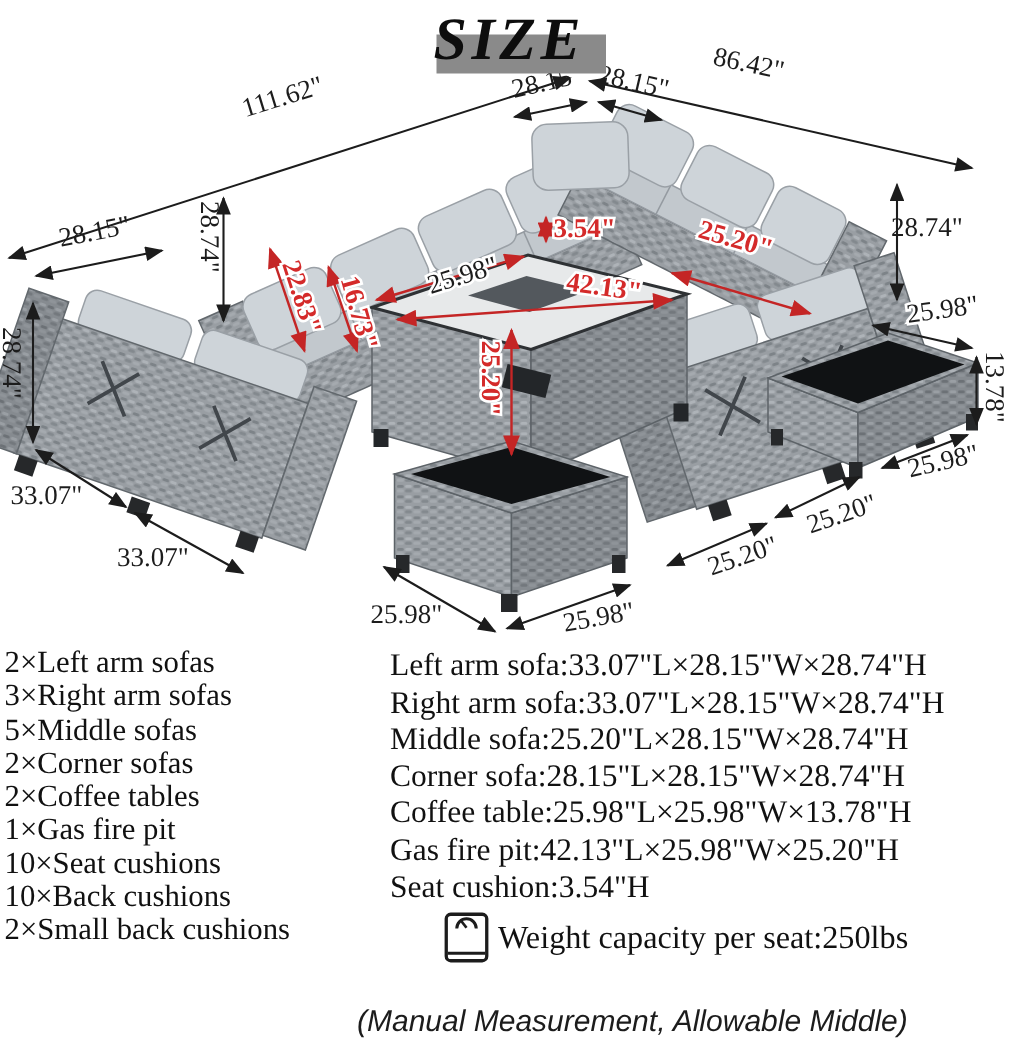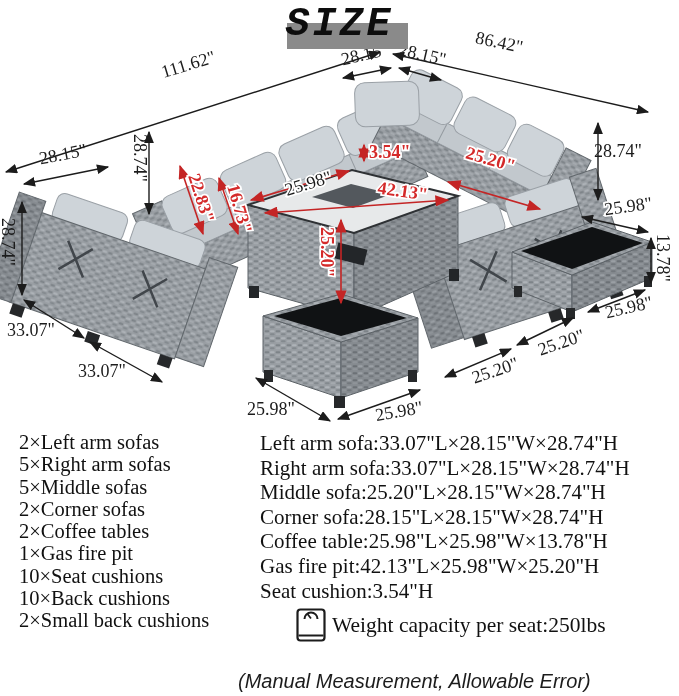--- a/index.html
+++ b/index.html
@@ -2,38 +2,38 @@
 <html><head>
 <meta charset="utf-8">
 <style>
   html,body{margin:0;padding:0;background:#fff;}
   .page{position:relative;width:679px;height:696px;background:#fff;overflow:hidden;
         font-family:"Liberation Serif",serif;color:#111;}
   
   .title{position:absolute;top:2px;left:0;width:100%;text-align:center;z-index:5;}
   .title-inner{position:relative;display:inline-block;z-index:0;}
   .title-bar{position:absolute;left:2px;right:-14px;top:21px;height:26px;background:#8a8a8a;z-index:-1;}
-  .title-text{position:relative;font-family:Liberation Mono, monospace;font-style:italic;
+  .title-text{position:relative;font-family:Liberation Serif, serif;font-style:italic;
               font-weight:bold;font-size:40px;letter-spacing:3px;color:#0d0d0d;}
   
   svg.diagram{position:absolute;top:0;left:0;z-index:1;}
   svg.diagram text{font-family:"Liberation Serif",serif;font-size:18px;}
   .d{fill:#1c1c1c;}
   .r{fill:#d42a2a;font-weight:bold;}
   .halo{stroke:#ffffff;stroke-width:3.5px;paint-order:stroke;}
   .dimline{stroke:#1c1c1c;stroke-width:1.4;}
   .dimliner{stroke:#c42525;stroke-width:1.6;}
   
   .sec-head{position:relative;display:inline-block;z-index:0;
             font-family:"Liberation Sans",sans-serif;font-style:italic;font-weight:bold;
             font-size:25px;color:#0d0d0d;white-space:nowrap;}
   .sec-head .bar{position:absolute;left:4px;right:-14px;top:14px;bottom:-3px;background:#828282;z-index:-1;}
   .sec-head .txt{position:relative;}
   .includes{position:absolute;left:3px;top:427px;width:240px;z-index:4;}
-  .includes ul{list-style:none;margin:4px 0 0 16px;padding:0;}
+  .includes ul{list-style:none;margin:4px 0 0 0;padding:0;}
   .includes li{font-size:20.5px;line-height:22.3px;white-space:nowrap;}
   .spec{position:absolute;left:260px;top:427px;width:418px;z-index:4;}
   .spec .spec-line{font-size:21px;line-height:24.6px;white-space:nowrap;}
   .spec-list{margin-top:4px;}
   .weight-row{display:flex;align-items:center;margin-top:5px;padding-left:36px;}
   .scale-icon{width:30px;height:34px;margin-right:6px;flex:0 0 auto;}
   .weight-text{font-size:21.5px;white-space:nowrap;}
   .footnote{position:absolute;left:238px;top:670px;z-index:4;
             font-family:"Liberation Sans",sans-serif;font-style:italic;font-size:20px;color:#1c1c1c;}
 </style>
@@ -209,21 +209,21 @@
   <div class="title">
     <span class="title-inner">
       <span class="title-bar"></span>
       <span class="title-text">SIZE</span>
     </span>
   </div>
 
   <div class="includes">
     <ul>
       <li>2×Left arm sofas</li>
-      <li>5×Right arm sofas</li>
+      <li>3×Right arm sofas</li>
       <li>5×Middle sofas</li>
       <li>2×Corner sofas</li>
       <li>2×Coffee tables</li>
       <li>1×Gas fire pit</li>
       <li>10×Seat cushions</li>
       <li>10×Back cushions</li>
       <li>2×Small back cushions</li>
     </ul>
   </div>
 
@@ -241,14 +241,14 @@
       <svg class="scale-icon" viewBox="0 0 30 34">
         <rect x="1.5" y="1.5" width="27" height="31" rx="3" fill="none" stroke="#1c1c1c" stroke-width="2.2"></rect>
         <path d="M8.5,11 A6.5,6.5 0 0 1 21.5,11" fill="none" stroke="#1c1c1c" stroke-width="2"></path>
         <line x1="15" y1="10.5" x2="11.5" y2="6" stroke="#1c1c1c" stroke-width="1.8"></line>
         <line x1="2.5" y1="27.5" x2="27.5" y2="27.5" stroke="#1c1c1c" stroke-width="2"></line>
       </svg>
       <span class="weight-text">Weight capacity per seat:250lbs</span>
     </div>
   </div>
 
-  <div class="footnote">(Manual Measurement, Allowable Error)</div>
+  <div class="footnote">(Manual Measurement, Allowable Middle)</div>
 </div>
 
 </body></html>

